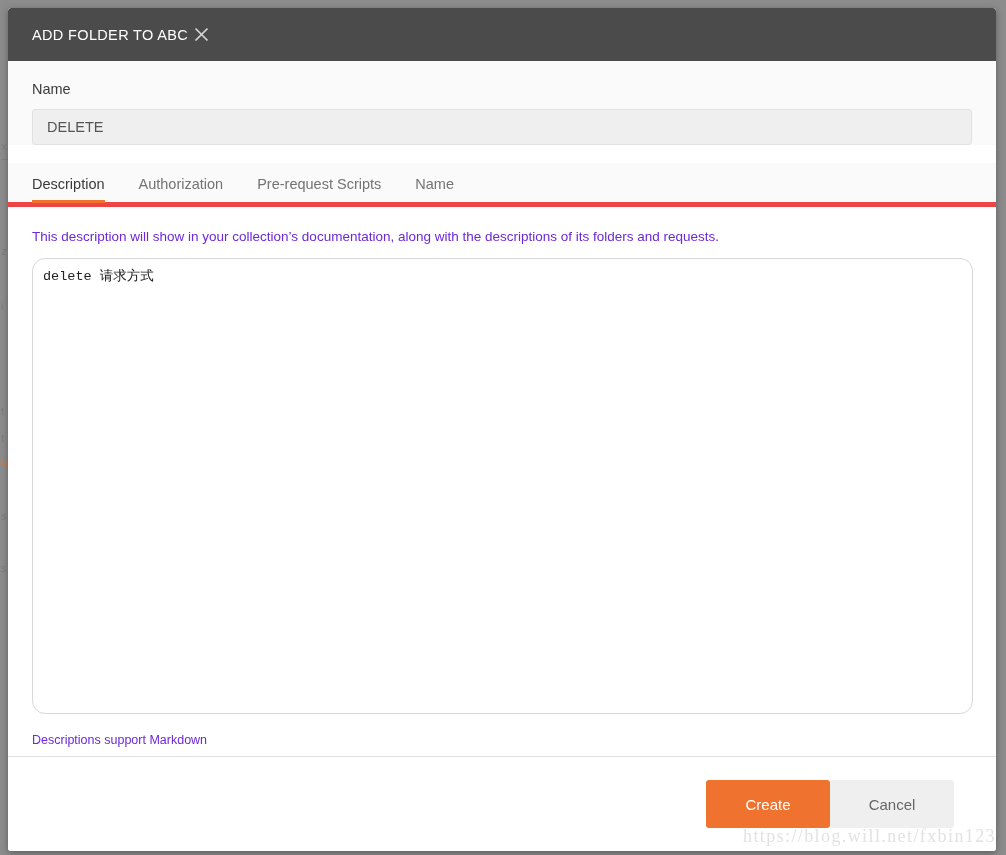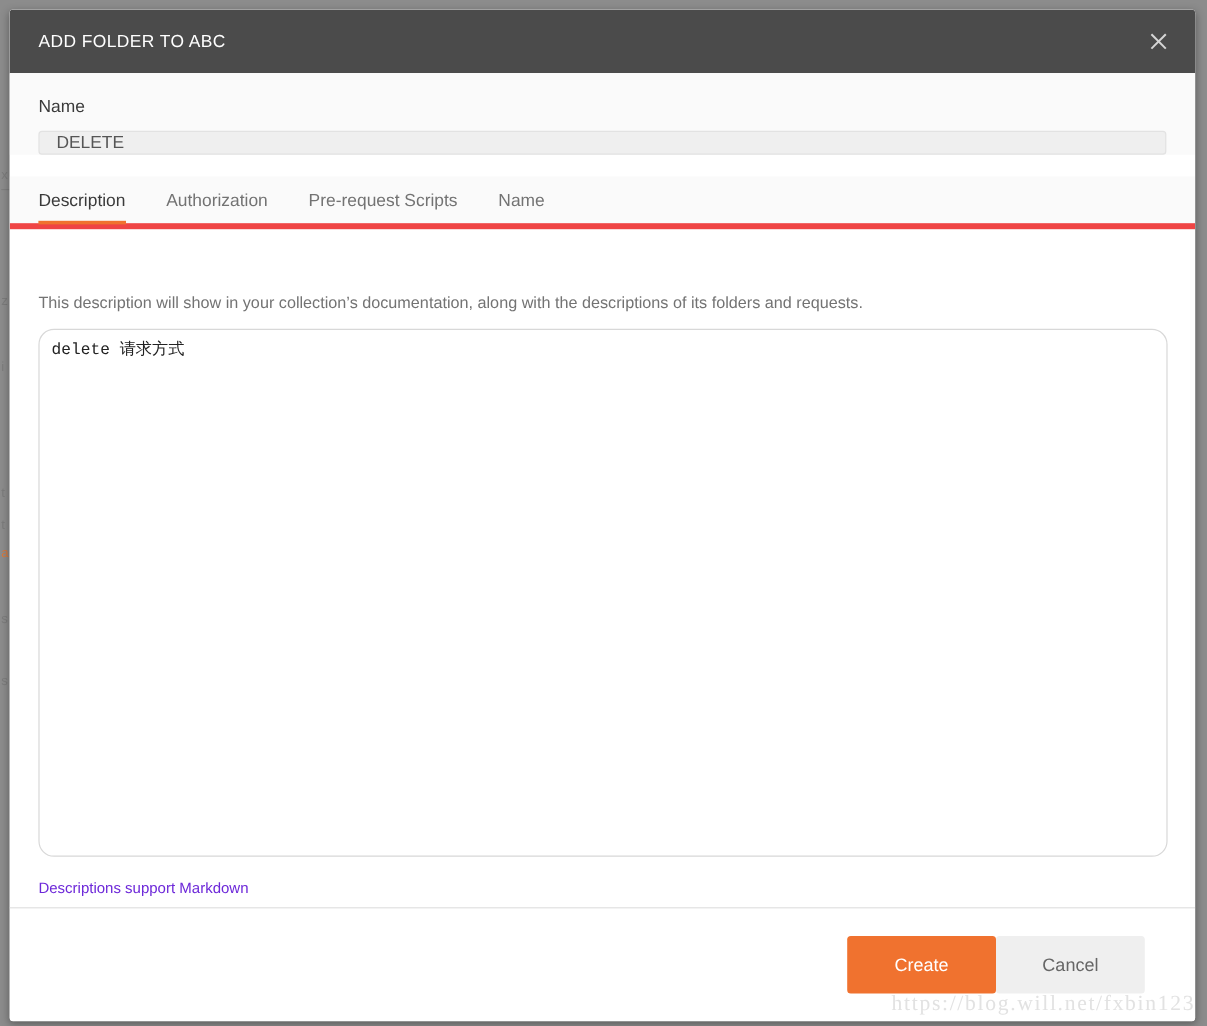--- a/index.html
+++ b/index.html
@@ -48,21 +48,20 @@
     overflow: hidden;
   }
 
   
   #dialog-header {
     height: 53px;
     min-height: 53px;
     background: #4b4b4b;
     display: flex;
     align-items: center;
-    justify-content: space-between;
     padding: 0 18px 0 24px;
     border-radius: 3px 3px 0 0;
   }
   #dialog-title {
     color: #ffffff;
     font-size: 14.5px;
     letter-spacing: .35px;
   }
   #close-button {
     width: 26px;
@@ -88,21 +87,21 @@
     padding: 20px 24px 0 24px;
   }
   #name-label {
     font-size: 14.5px;
     color: #3a3a3a;
     margin-bottom: 12px;
   }
   #name-input {
     display: block;
     width: 100%;
-    height: 20px;
+    height: 36px;
     background: #efefef;
     border: 1px solid #e2e2e2;
     border-radius: 3px;
     padding: 0 14px;
     font-size: 14.5px;
     color: #555555;
     font-family: "Liberation Sans", sans-serif;
     outline: none;
   }
 
@@ -134,23 +133,22 @@
   
   #description-panel {
     flex: 1;
     padding: 22px 23px 0 24px;
     display: flex;
     flex-direction: column;
     overflow: hidden;
   }
   #description-hint {
     font-size: 13.5px;
-    color: #737373;
+    color: #6d28d9;
     margin-bottom: 14px;
-    margin-top: 32px;
   }
   #description-textarea {
     flex: 1;
     width: 100%;
     border: 1px solid #d8d8d8;
     border-radius: 13px;
     resize: none;
     outline: none;
     padding: 8px 10px;
     font-family: "Liberation Mono", monospace;

